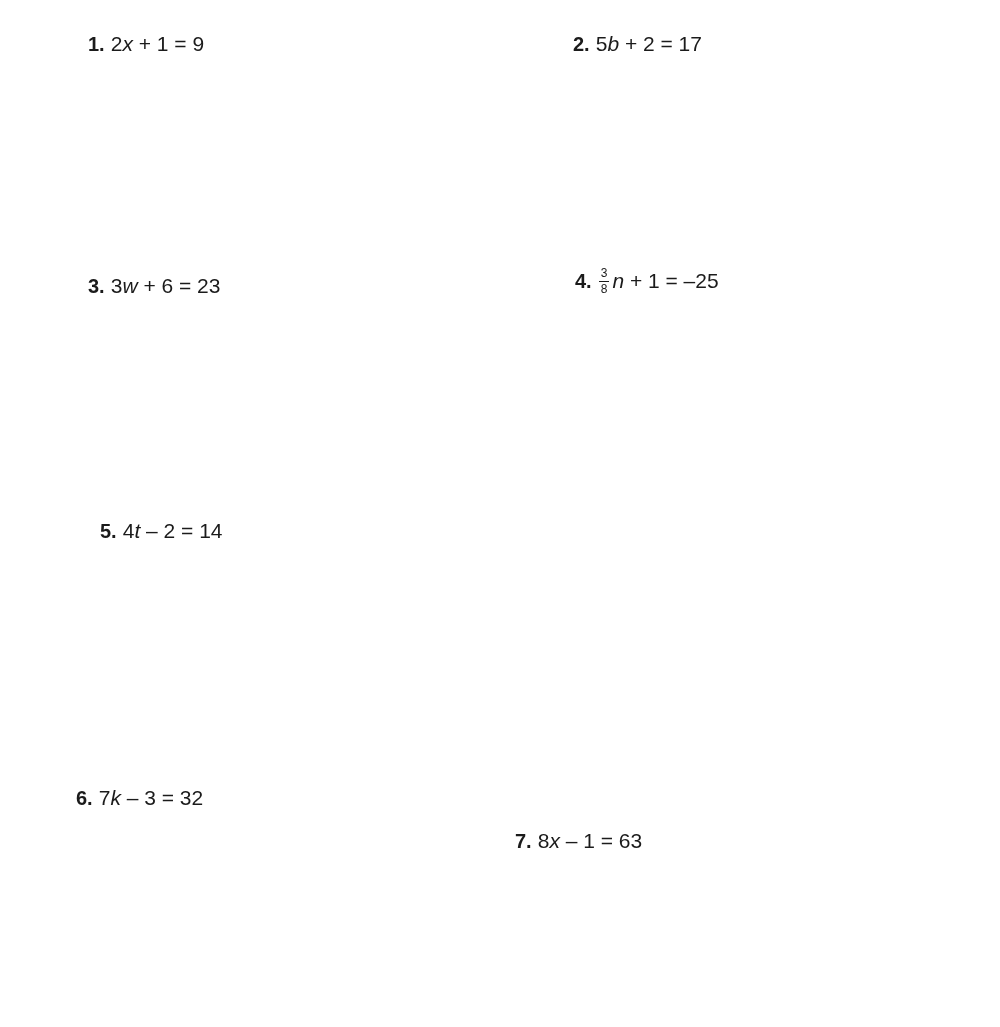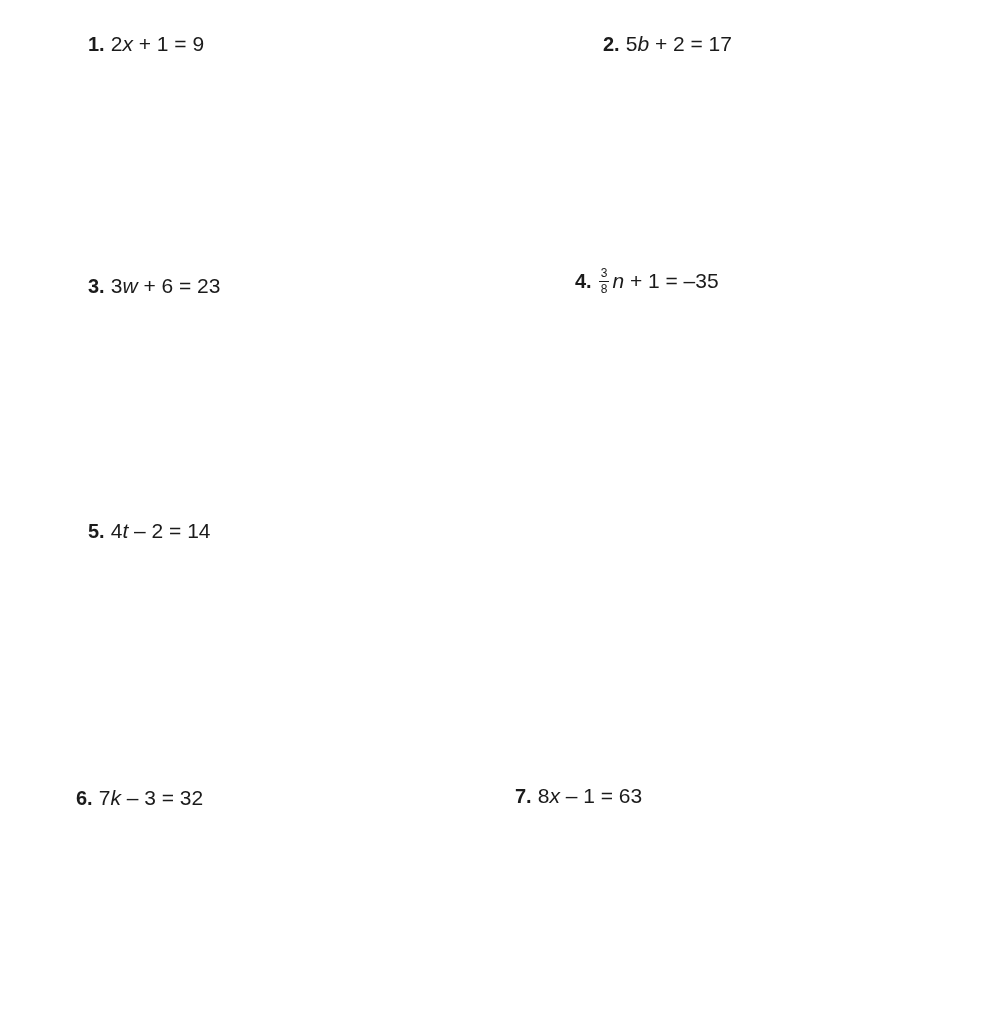--- a/index.html
+++ b/index.html
@@ -59,46 +59,46 @@
     height: 1px;
     background: #1b1b1b;
     margin: 1px 0;
   }
   .frac .bot {
     display: block;
     padding: 0 2px;
   }
   
   #p1 { left: 88px;  top: 33px; }
-  #p2 { left: 603px; top: 33px; }
+  #p2 { left: 573px; top: 33px; }
   #p3 { left: 88px;  top: 275px; }
   #p4 { left: 575px; top: 268px; }
-  #p5 { left: 88px;  top: 520px; }
+  #p5 { left: 100px;  top: 520px; }
   #p6 { left: 76px;  top: 787px; }
-  #p7 { left: 515px; top: 785px; }
+  #p7 { left: 515px; top: 830px; }
 </style>
 </head>
 <body>
 
 <div class="sheet">
 
   <div class="problem" id="p1">
     <span class="num">1.</span><span class="expr"><span>2</span><span class="var">x</span><span> + 1 = 9</span></span>
   </div>
 
   <div class="problem" id="p2">
     <span class="num">2.</span><span class="expr"><span>5</span><span class="var">b</span><span> + 2 = 17</span></span>
   </div>
 
   <div class="problem" id="p3">
     <span class="num">3.</span><span class="expr"><span>3</span><span class="var">w</span><span> + 6 = 23</span></span>
   </div>
 
   <div class="problem" id="p4">
-    <span class="num">4.</span><span class="expr"><span class="frac"><span class="top">3</span><span class="bar"></span><span class="bot">8</span></span><span class="var">n</span><span> + 1 = –35</span></span>
+    <span class="num">4.</span><span class="expr"><span class="frac"><span class="top">3</span><span class="bar"></span><span class="bot">8</span></span><span class="var">n</span><span> + 1 = –25</span></span>
   </div>
 
   <div class="problem" id="p5">
     <span class="num">5.</span><span class="expr"><span>4</span><span class="var">t</span><span> – 2 = 14</span></span>
   </div>
 
   <div class="problem" id="p6">
     <span class="num">6.</span><span class="expr"><span>7</span><span class="var">k</span><span> – 3 = 32</span></span>
   </div>
 

